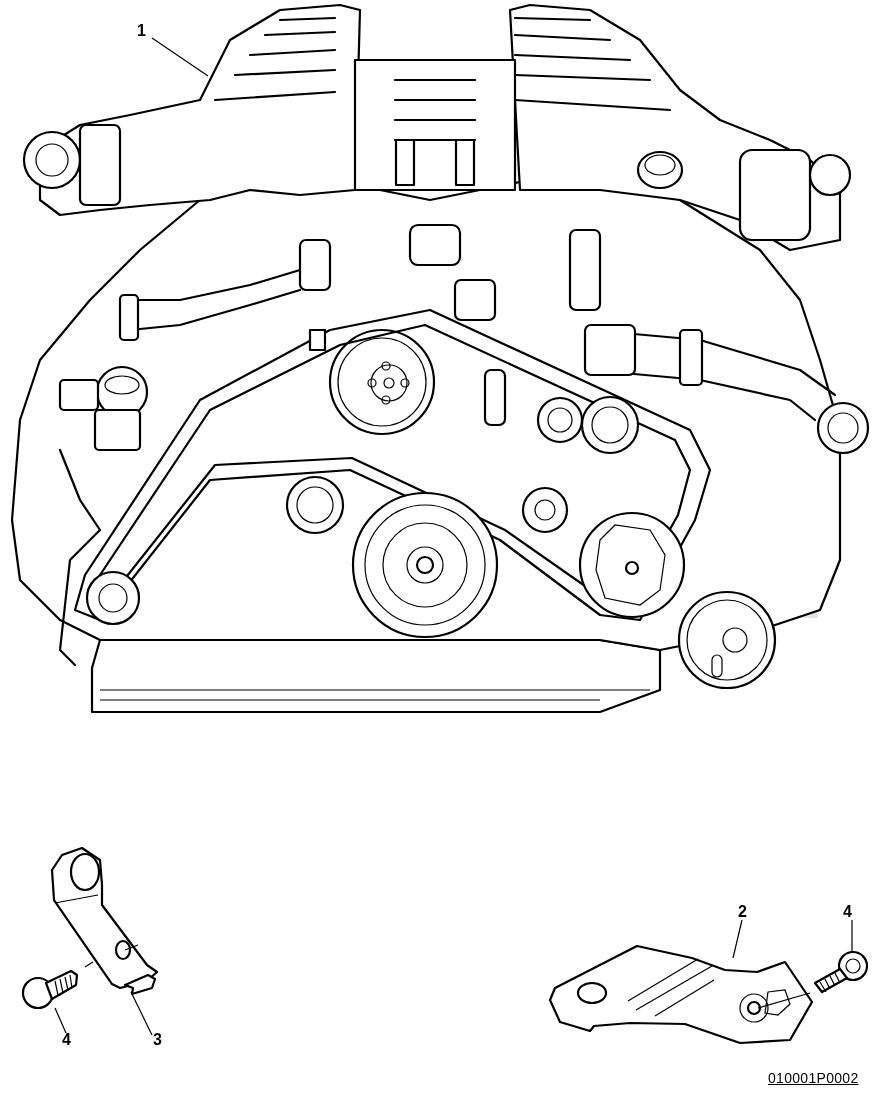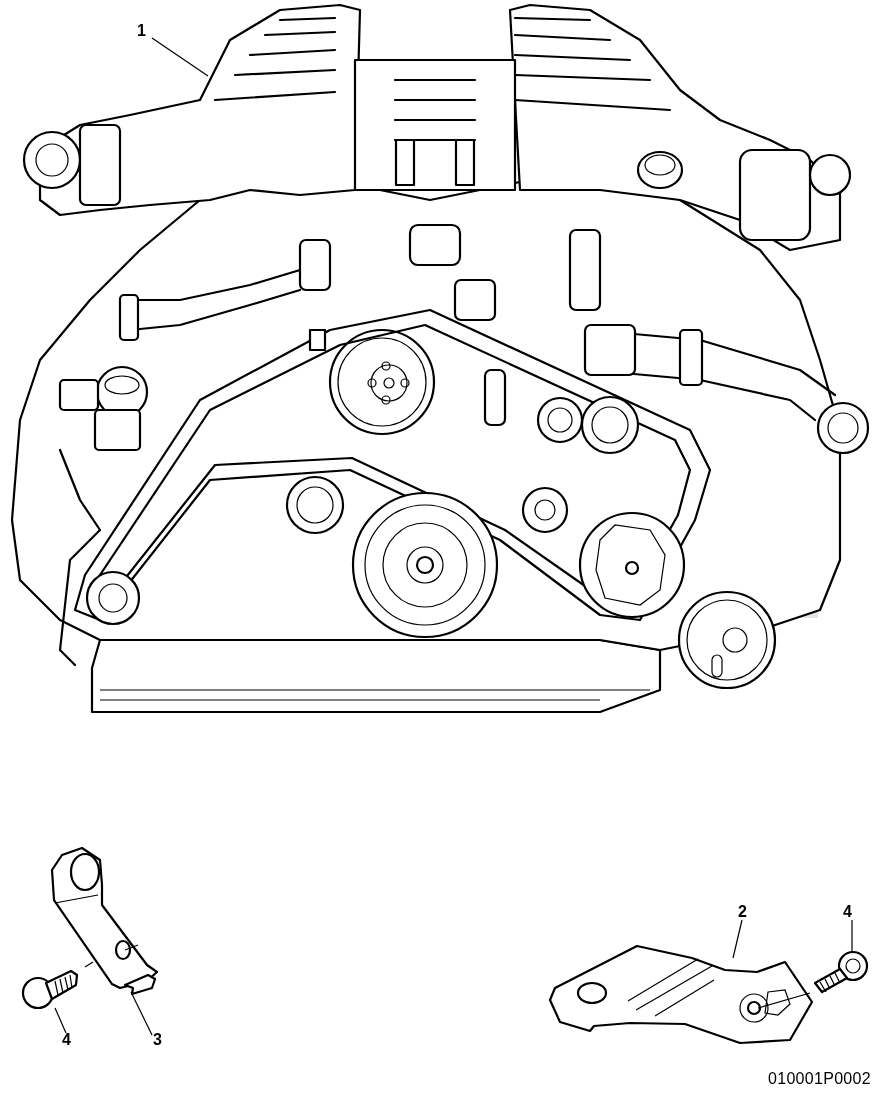--- a/index.html
+++ b/index.html
@@ -2,21 +2,21 @@
 <html><head>
 <meta charset="utf-8">
 <style>
   html,body{margin:0;padding:0;background:#fff;}
   body{width:888px;height:1100px;position:relative;overflow:hidden;font-family:"Liberation Sans",sans-serif;}
   svg{position:absolute;left:0;top:0;}
   .ln{fill:none;stroke:#000;stroke-width:2.2;stroke-linejoin:round;stroke-linecap:round;}
   .lt{fill:none;stroke:#000;stroke-width:1.2;}
   .wf{fill:#fff;stroke:#000;stroke-width:2.2;stroke-linejoin:round;}
   .callout{position:absolute;font-weight:bold;font-size:16px;color:#000;}
-  .code{position:absolute;font-size:16px;color:#000;letter-spacing:0.3px;}
+  .code{position:absolute;font-size:14px;color:#000;letter-spacing:0.3px;text-decoration:underline;}
   .wm{position:absolute;font-weight:bold;color:rgba(232,120,120,0.28);}
   .wm2{position:absolute;color:rgba(170,170,170,0.45);letter-spacing:38px;font-size:28px;}
 </style>
 </head>
 <body>
 
 <div class="wm" style="left:70px;top:455px;font-size:118px;letter-spacing:-2px;">scuderia</div>
 <div class="wm2" style="left:105px;top:598px;">car parts</div>
 
 <svg width="888" height="1100" viewBox="0 0 888 1100">

